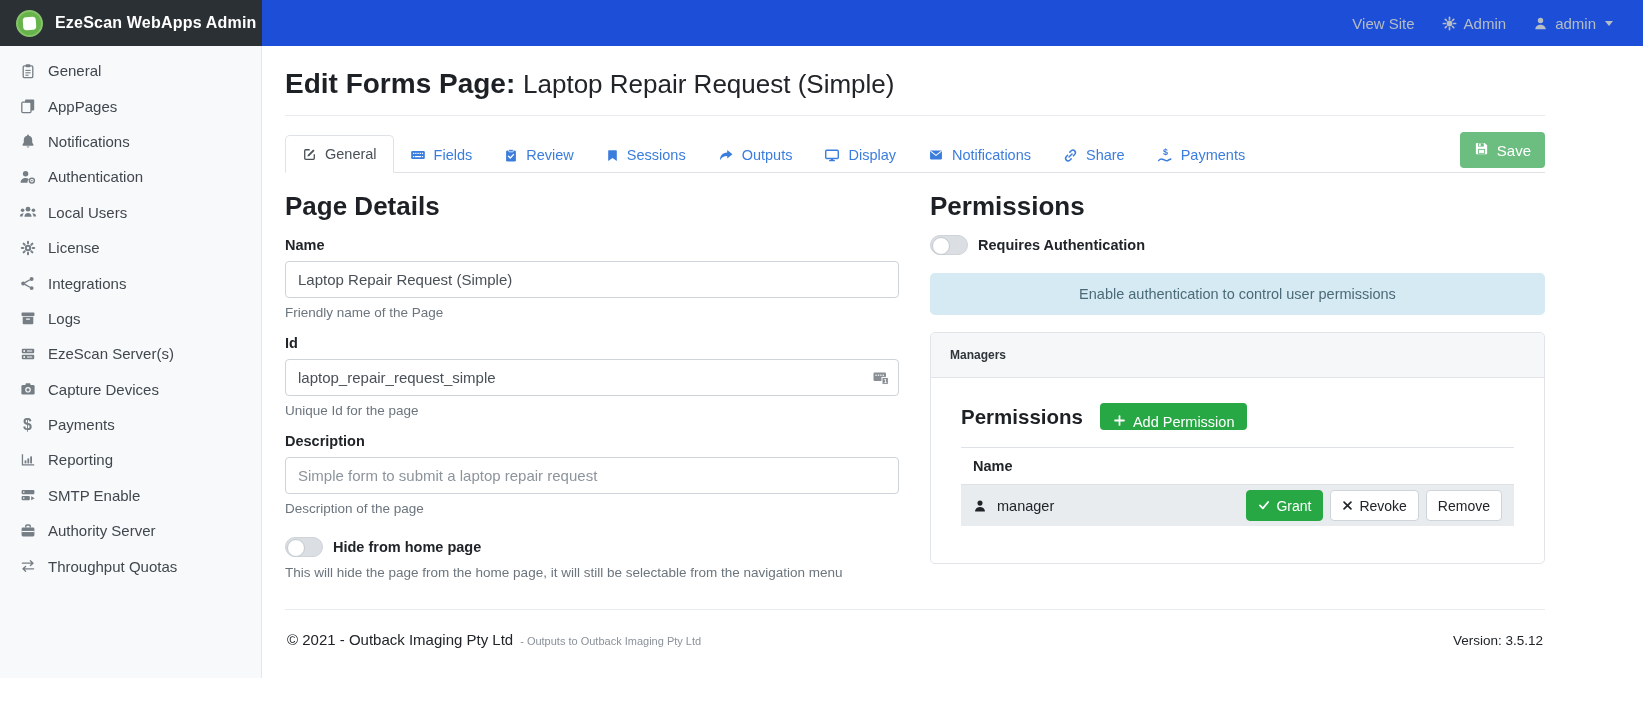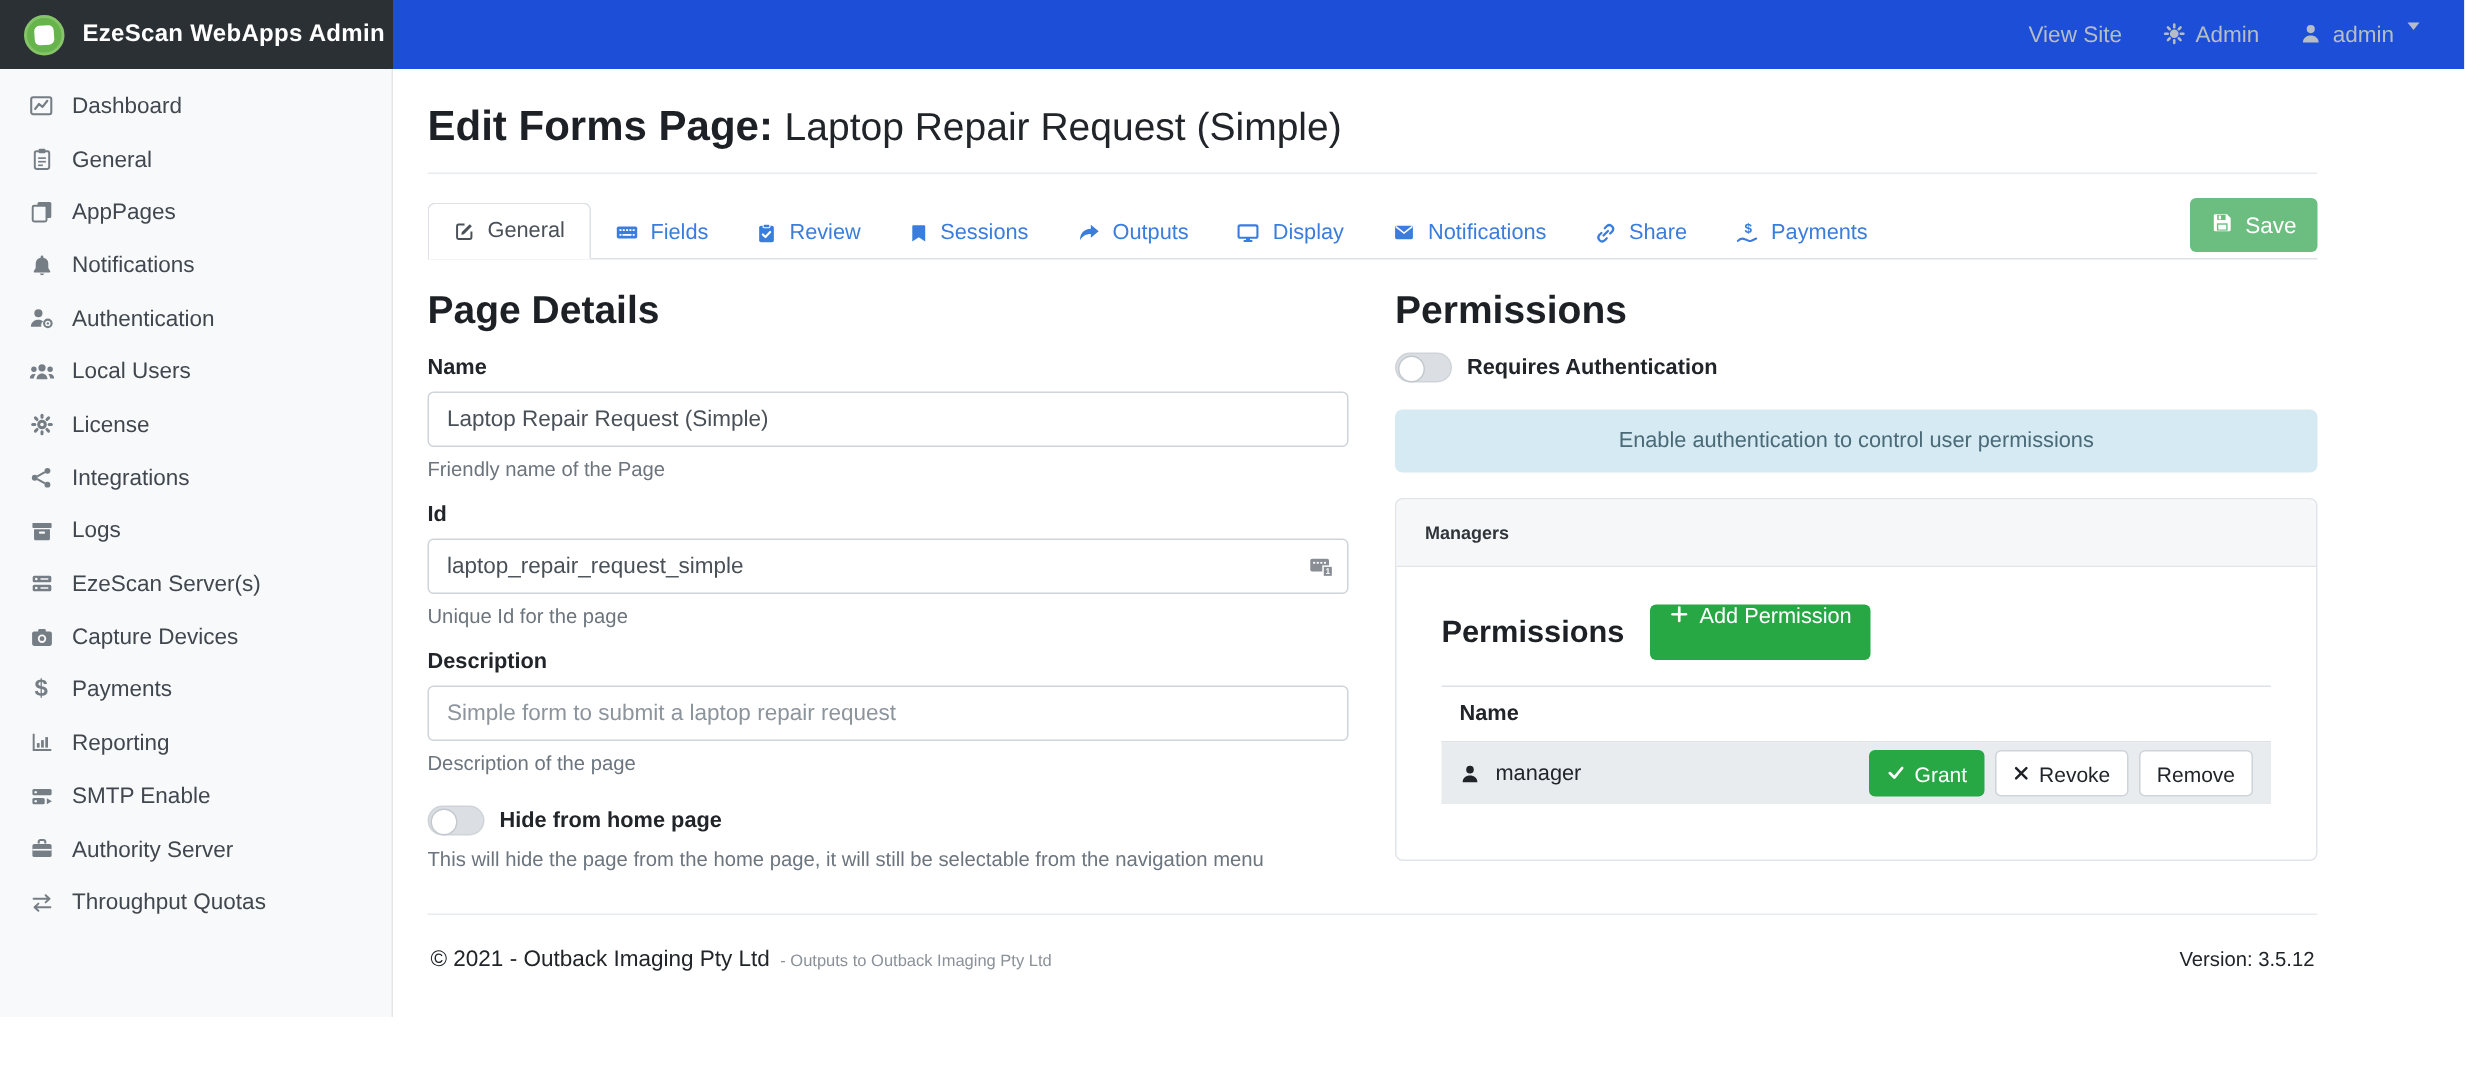--- a/index.html
+++ b/index.html
@@ -7,21 +7,21 @@
   body { font-family:"Liberation Sans", sans-serif; color:#212529; }
   .app { width:1643px; height:710px; position:relative; overflow:hidden; background:#fff; }
 
   
   .navbar { height:46px; background:#1d4ed8; display:flex; align-items:stretch; }
   .brand-area { width:262px; background:#2b3035; display:flex; align-items:center; padding-left:16px; gap:12px; flex:0 0 262px; }
   .logo { width:27px; height:27px; border-radius:50%; background:#67b34c; border:2px solid #86c46a; position:relative; }
   .logo::after { content:""; position:absolute; left:5px; top:5px; width:13px; height:13px; background:#fff; border-radius:3.5px; transform:rotate(-4deg); }
   .brand-text { color:#fff; font-size:16px; font-weight:700; letter-spacing:.2px; white-space:nowrap; }
   .nav-right { margin-left:auto; display:flex; align-items:center; gap:27px; padding-right:30px; color:#b6bdc4; font-size:15px; }
-  .nav-item { display:flex; gap:7px; cursor:pointer; white-space:nowrap; }
+  .nav-item { display:flex; align-items:center; gap:7px; cursor:pointer; white-space:nowrap; }
   .nav-item svg { display:block; }
   .caret-down { width:0; height:0; border-left:4.5px solid transparent; border-right:4.5px solid transparent; border-top:5px solid #b6bdc4; margin-left:2px; }
 
   
   .layout { display:flex; height:632px; }
   .sidebar { flex:0 0 262px; width:262px; background:#f8f9fa; border-right:1px solid #e4e7ea; padding-top:7px; }
   .side-item { height:35.4px; display:flex; align-items:center; padding-left:17px; gap:10px; font-size:15px; color:#40474e; cursor:pointer; }
   .side-item .icn { width:21px; display:flex; justify-content:center; color:#757d85; }
   .side-item .icn svg { display:block; }
   .dollar-glyph { font-size:16px; font-weight:600; color:#757d85; }
@@ -65,21 +65,21 @@
   .hide-help { color:#6c757d; font-size:13.5px; margin-top:8px; }
 
   
   .auth-row { margin-top:13px; }
   .alert-info { margin-top:18px; background:#d5eaf2; color:#4b6a77; border-radius:5px; padding:13px 17px; font-size:14.5px;text-align:center; }
   .card { margin-top:17px; border:1px solid #e1e4e8; border-radius:5px; background:#fff; }
   .card-header { background:#f6f7f8; border-bottom:1px solid #e1e4e8; border-radius:5px 5px 0 0; padding:15px 19px; font-size:12px; color:#2f353a; cursor:pointer;font-weight:bold; }
   .card-body { padding:25px 30px 37px; }
   .perm-head { display:flex; align-items:center; gap:17px; }
   .perm-title { font-size:20.5px; font-weight:600; color:#1d2125; }
-  .btn-add { background:#28a745; color:#fff; border:none; border-radius:4px; height:37px; padding:0 13px; font-size:14.5px; font-family:inherit; display:flex; align-items:flex-start; gap:7px; cursor:pointer; }
+  .btn-add { background:#28a745; color:#fff; border:none; border-radius:4px; height:27px; padding:0 13px; font-size:14.5px; font-family:inherit; display:flex; align-items:flex-end; gap:7px; cursor:pointer; }
   .perm-table { margin-top:17px; }
   .pt-head { border-top:1px solid #dee2e6; border-bottom:1px solid #dee2e6; padding:10px 12px; font-weight:700; font-size:14.5px; }
   .pt-row { background:#e9ecef; display:flex; align-items:center; padding:5px 12px; min-height:40px; }
   .row-name { display:flex; align-items:center; gap:10px; font-size:14.5px; color:#212529; }
   .row-name svg { display:block; color:#212529; }
   .row-actions { margin-left:auto; display:flex; gap:7px; }
   .btn-sm { height:31px; border-radius:4px; font-size:14px; font-family:inherit; padding:0 11px; display:flex; align-items:center; gap:6px; cursor:pointer; }
   .btn-grant { background:#28a745; border:1px solid #28a745; color:#fff; }
   .btn-outline { background:#fff; border:1px solid #ced4da; color:#212529; }
 
@@ -132,29 +132,20 @@
         <span>admin</span>
         <span class="caret-down"></span>
       </span>
     </div>
   </nav>
 
   <div class="layout">
 
     <aside class="sidebar">
 
-      <div class="side-item">
-        <span class="icn">
-          <svg width="17" height="17" viewBox="0 0 16 16" fill="none">
-            <rect x="1.7" y="2.7" width="12.6" height="10.6" rx="1.2" stroke="currentColor" stroke-width="1.3"></rect>
-            <polyline points="4.2,10 6.6,6.9 8.8,8.7 11.8,4.9" stroke="currentColor" stroke-width="1.4" stroke-linecap="round" stroke-linejoin="round"></polyline>
-          </svg>
-        </span>
-        <span>Dashboard</span>
-      </div>
 
       <div class="side-item">
         <span class="icn">
           <svg width="16" height="16" viewBox="0 0 16 16" fill="none">
             <rect x="3.2" y="2.8" width="9.6" height="11.8" rx="1.2" stroke="currentColor" stroke-width="1.3"></rect>
             <rect x="5.7" y="1.2" width="4.6" height="3" rx="0.8" fill="currentColor"></rect>
             <line x1="5.4" y1="7.4" x2="10.6" y2="7.4" stroke="currentColor" stroke-width="1.1"></line>
             <line x1="5.4" y1="9.8" x2="10.6" y2="9.8" stroke="currentColor" stroke-width="1.1"></line>
             <line x1="5.4" y1="12.2" x2="8.6" y2="12.2" stroke="currentColor" stroke-width="1.1"></line>
           </svg>

